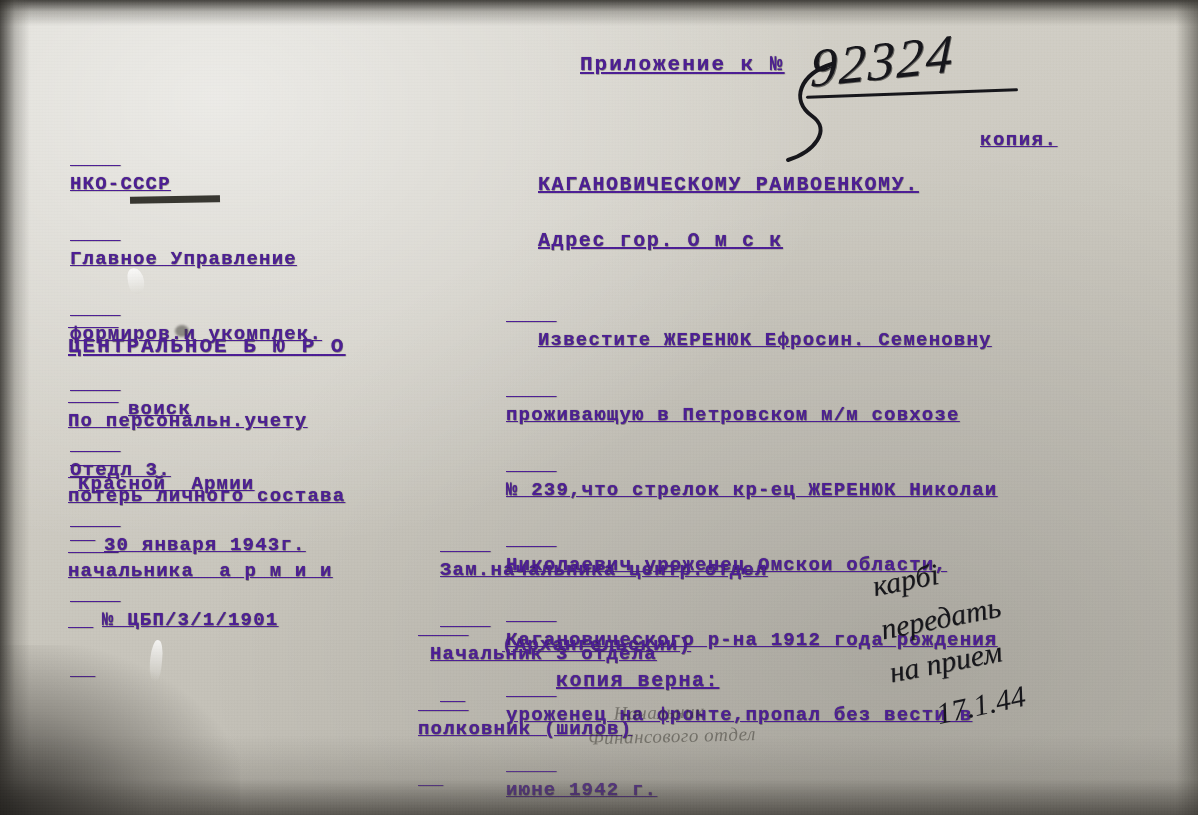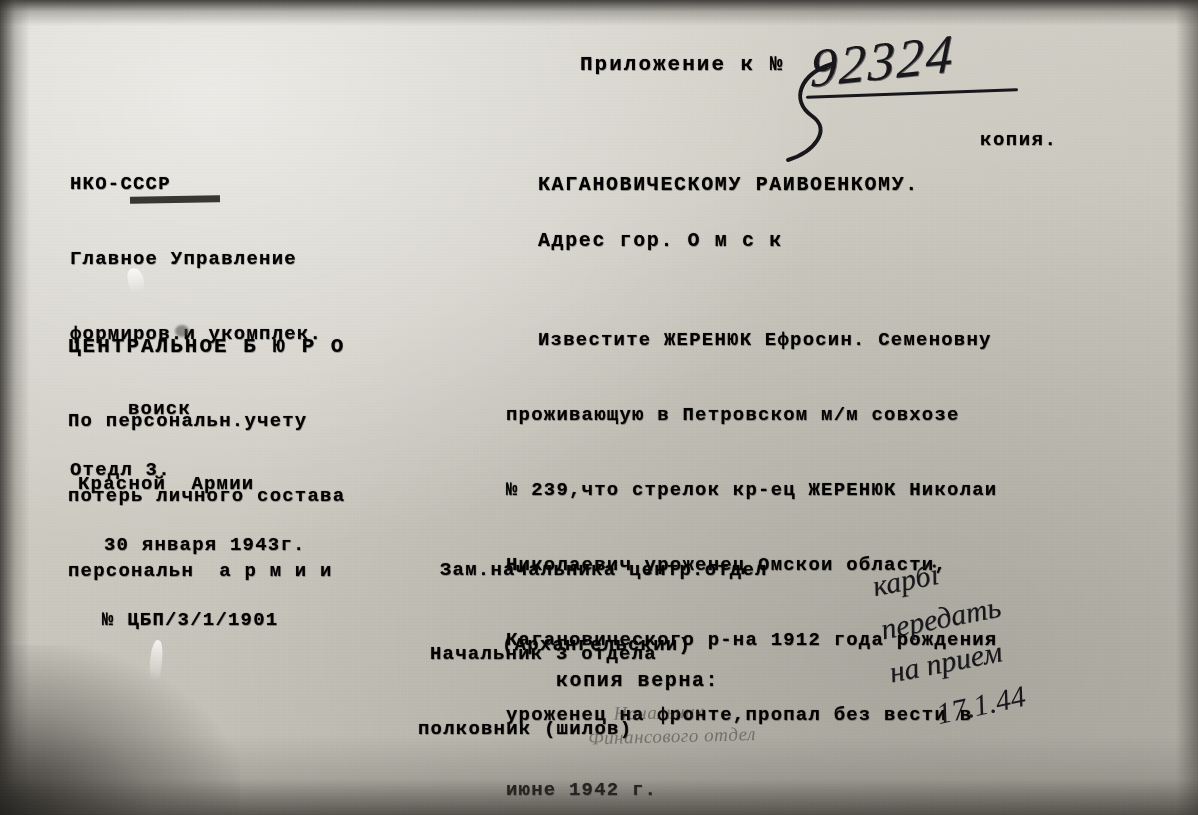--- a/index.html
+++ b/index.html
@@ -66,27 +66,28 @@
     transform: rotate(-8deg); border-radius: 40% 60% 50% 50%; }
   #tear-2 { left: 150px; top: 640px; width: 12px; height: 42px;
     background: linear-gradient(180deg, rgba(255,255,255,.8), rgba(190,188,180,.05));
     transform: rotate(6deg); border-radius: 50% 50% 40% 60%; }
   #tear-3 { left: 175px; top: 325px; width: 14px; height: 12px;
     background: rgba(70,68,62,.55); border-radius: 50%; filter: blur(1px); }
 
   
   .typed {
     position: absolute;
-    color: #000000;
+    color: #4c1d95;
     font-size: 19px;
     line-height: 25px;
     letter-spacing: 1.2px;
     white-space: pre;
     text-shadow: 0 0 1px rgba(20,18,12,.55), .5px .5px 0 rgba(40,38,30,.35);
     font-weight: 700;
+    text-decoration: underline;
   }
 
   
   #hdr-attachment { left: 580px; top: 52px; font-size: 21px; letter-spacing: 2px; }
   #hdr-copy { left: 980px; top: 128px; font-size: 19px; letter-spacing: 1.5px; }
 
   #left-block { left: 70px; top: 122px; }
   #left-block .l { display: block; }
 
   #left-bureau { left: 68px; top: 284px; }
@@ -170,21 +171,21 @@
     <span class="l">Главное Управление</span>
     <span class="l">формиров.и укомплек.</span>
     <span class="l" style="margin-left:58px">воиск</span>
     <span class="l" style="margin-left:8px">Красной  Армии</span>
   </div>
 
   <div class="typed" id="left-bureau">
     <span class="l" style="font-size:21px;letter-spacing:2px">ЦЕНТРАЛЬНОЕ Б Ю Р О</span>
     <span class="l">По персональн.учету</span>
     <span class="l">потерь личного состава</span>
-    <span class="l">персональн  а р м и и</span>
+    <span class="l">начальника  а р м и и</span>
   </div>
 
   <div class="typed" id="left-dept">
     <span class="l">Отедл 3.</span>
     <span class="l" style="margin-left:34px">30 января 1943г.</span>
     <span class="l" style="margin-left:32px">№ ЦБП/3/1/1901</span>
   </div>
 
   <div class="typed" id="right-addressee">КАГАНОВИЧЕСКОМУ РАИВОЕНКОМУ.</div>
   <div class="typed" id="right-address">Адрес гор. О м с к</div>

